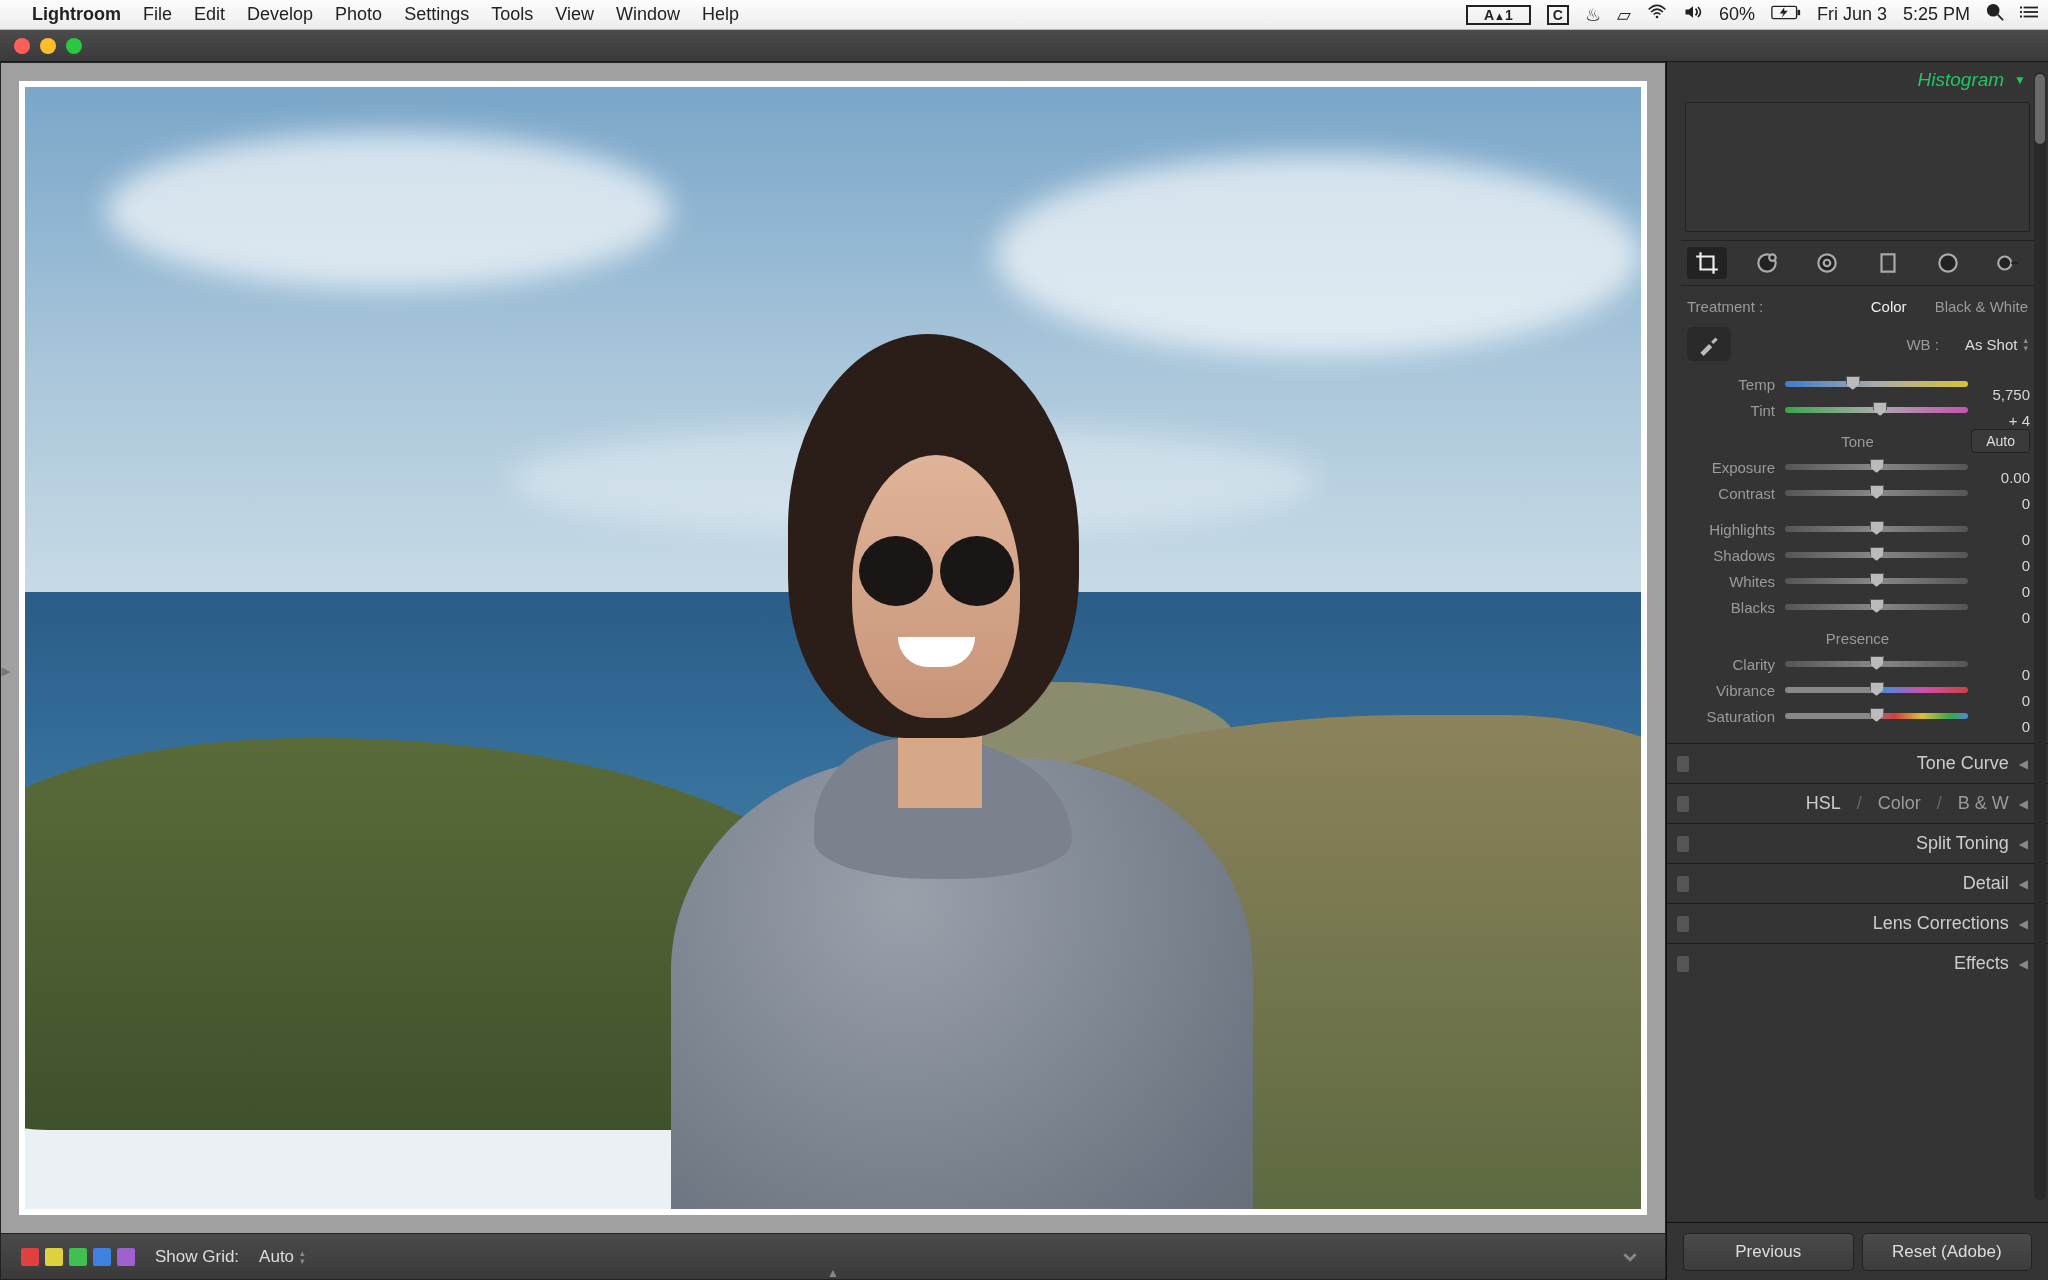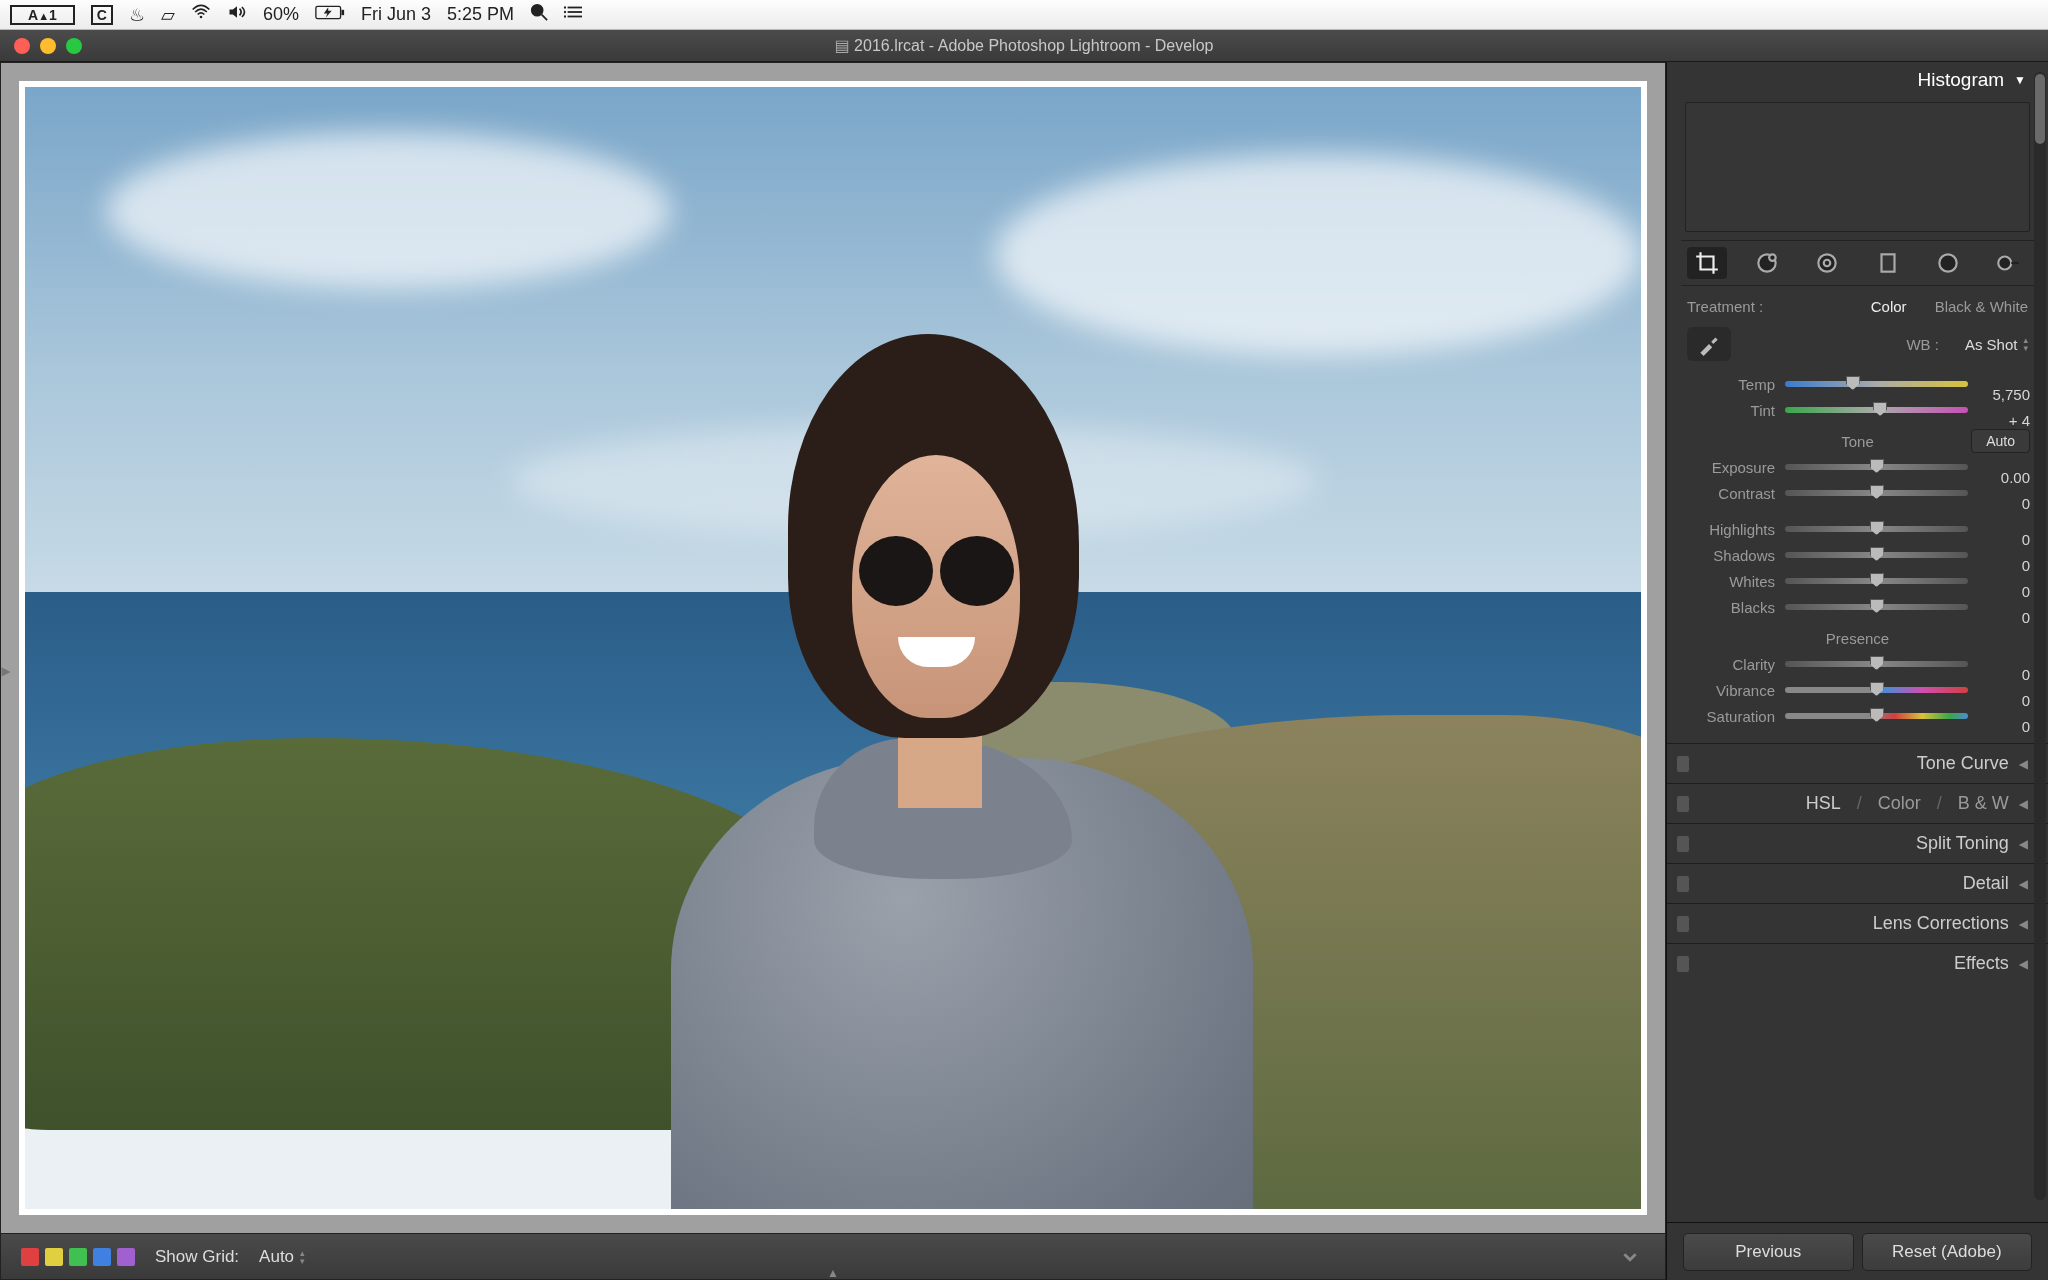--- a/index.html
+++ b/index.html
@@ -50,21 +50,21 @@
 .cl-r{background:#e04040;} .cl-y{background:#e0d040;} .cl-g{background:#40c050;} .cl-b{background:#4080e0;} .cl-p{background:#a060d0;}
 .bottom-bar .dd { display:flex; align-items:center; gap:6px; margin-left:auto; color:#888; position:absolute; right:28px;}
 .bottom-bar .dd svg{ width:14px; height:14px; fill:#888;}
 .tab-handle{position:absolute; bottom:-1px; left:50%; transform:translateX(-50%); color:#888; font-size:12px;}
 
 
 .right-panel { width:382px; background:#343434; color:#bdbdbd; display:flex; flex-direction:column; border-left:1px solid #111; font-size:16px; position:relative;}
 .right-panel .scroll { position:absolute; right:2px; top:10px; bottom:80px; width:12px; background:#2a2a2a; border-radius:6px;}
 .right-panel .scroll .thumb{ position:absolute; left:1px; right:1px; top:2px; height:70px; background:#6a6a6a; border-radius:6px;}
 
-.panel-header { height:36px; display:flex; align-items:center; justify-content:flex-end; padding:0 22px; color:#ffffff; font-size:19px; gap:10px;}
+.panel-header { height:36px; display:flex; align-items:center; justify-content:flex-end; padding:0 22px; color:#22c55e; font-size:19px; gap:10px;font-style:italic;}
 .tri { font-size:12px;}
 .histo-box { margin:4px 18px 8px 18px; height:130px; background:#363636; border:1px solid #222; border-radius:2px;}
 .preview-row { padding:4px 20px 10px 20px; display:flex; align-items:center; gap:10px; font-size:15px; color:#9c9c9c;}
 .preview-row .square { width:14px; height:11px; border:2px solid #9c9c9c; display:inline-block;}
 
 .tool-strip { height:46px; margin:0 14px; border-top:1px solid #222; border-bottom:1px solid #222; display:flex; align-items:center; justify-content:space-between; padding:0 6px;}
 .tool-strip .tool { width:40px; height:32px; display:flex; align-items:center; justify-content:center; color:#999;}
 .tool.active{ background:#222; border-radius:4px; color:#ddd;}
 .tool svg{width:26px;height:26px;fill:none;stroke:#aaa;stroke-width:2;}
 .tool.active svg{stroke:#eee;}
@@ -102,20 +102,33 @@
 
 .footer { height:58px; border-top:1px solid #111; display:flex; align-items:center; justify-content:space-between; padding:0 16px; gap:8px;}
 .footer button { flex:1; height:38px; background: linear-gradient(#4a4a4a,#3c3c3c); border:1px solid #222; border-radius:5px; color:#ddd; font-size:17px; cursor:pointer;}
 
 .side-handle{ position:absolute; left:-2px; top:50%; transform:translateY(-50%); color:#777; font-size:12px; writing-mode:vertical-rl;}
 </style>
 </head>
 <body>
 
 <div class="menubar">
+  <div class="left">
+    <span class="apple"></span>
+    <span class="bold">Lightroom</span>
+    <span>File</span>
+    <span>Edit</span>
+    <span>Develop</span>
+    <span>Photo</span>
+    <span>Settings</span>
+    <span>Tools</span>
+    <span>View</span>
+    <span>Window</span>
+    <span>Help</span>
+  </div>
   <div class="right">
     <span style="font-weight:700;border:2px solid #222;padding:0 16px;font-size:14px;">A<span style="font-size:11px;">▲</span><span>1</span></span>
     <span style="border:2px solid #222;padding:0 4px;font-weight:700;font-size:14px;">C</span>
     <span>♨</span>
     <span>▱</span>
     <span><svg width="20" height="16" viewBox="0 0 24 18">
           <path d="M2 6 Q12 -4 22 6 M5 9 Q12 2 19 9 M8 12 Q12 8 16 12" fill="none" stroke="#222" stroke-width="2"></path>
           <circle cx="12" cy="15" r="1.6" fill="#222"></circle>
         </svg></span>
     <span><svg width="20" height="16" viewBox="0 0 24 18">
@@ -145,23 +158,20 @@
         </svg></span>
   </div>
 </div>
 
 <div class="titlebar">
   <div class="traffic">
     <span class="tr-close"></span>
     <span class="tr-min"></span>
     <span class="tr-max"></span>
   </div>
-  <div class="title">
-    <span style="color:#aaa;">▤ </span><span>2016.lrcat - Adobe Photoshop Lightroom - Develop</span>
-  </div>
 </div>
 
 <div class="app">
 
   <div class="canvas-col">
     <span class="side-handle">▶</span>
     <div class="canvas-area">
       <div class="photo-frame">
         <div class="photo">
           <div class="sky"></div>

